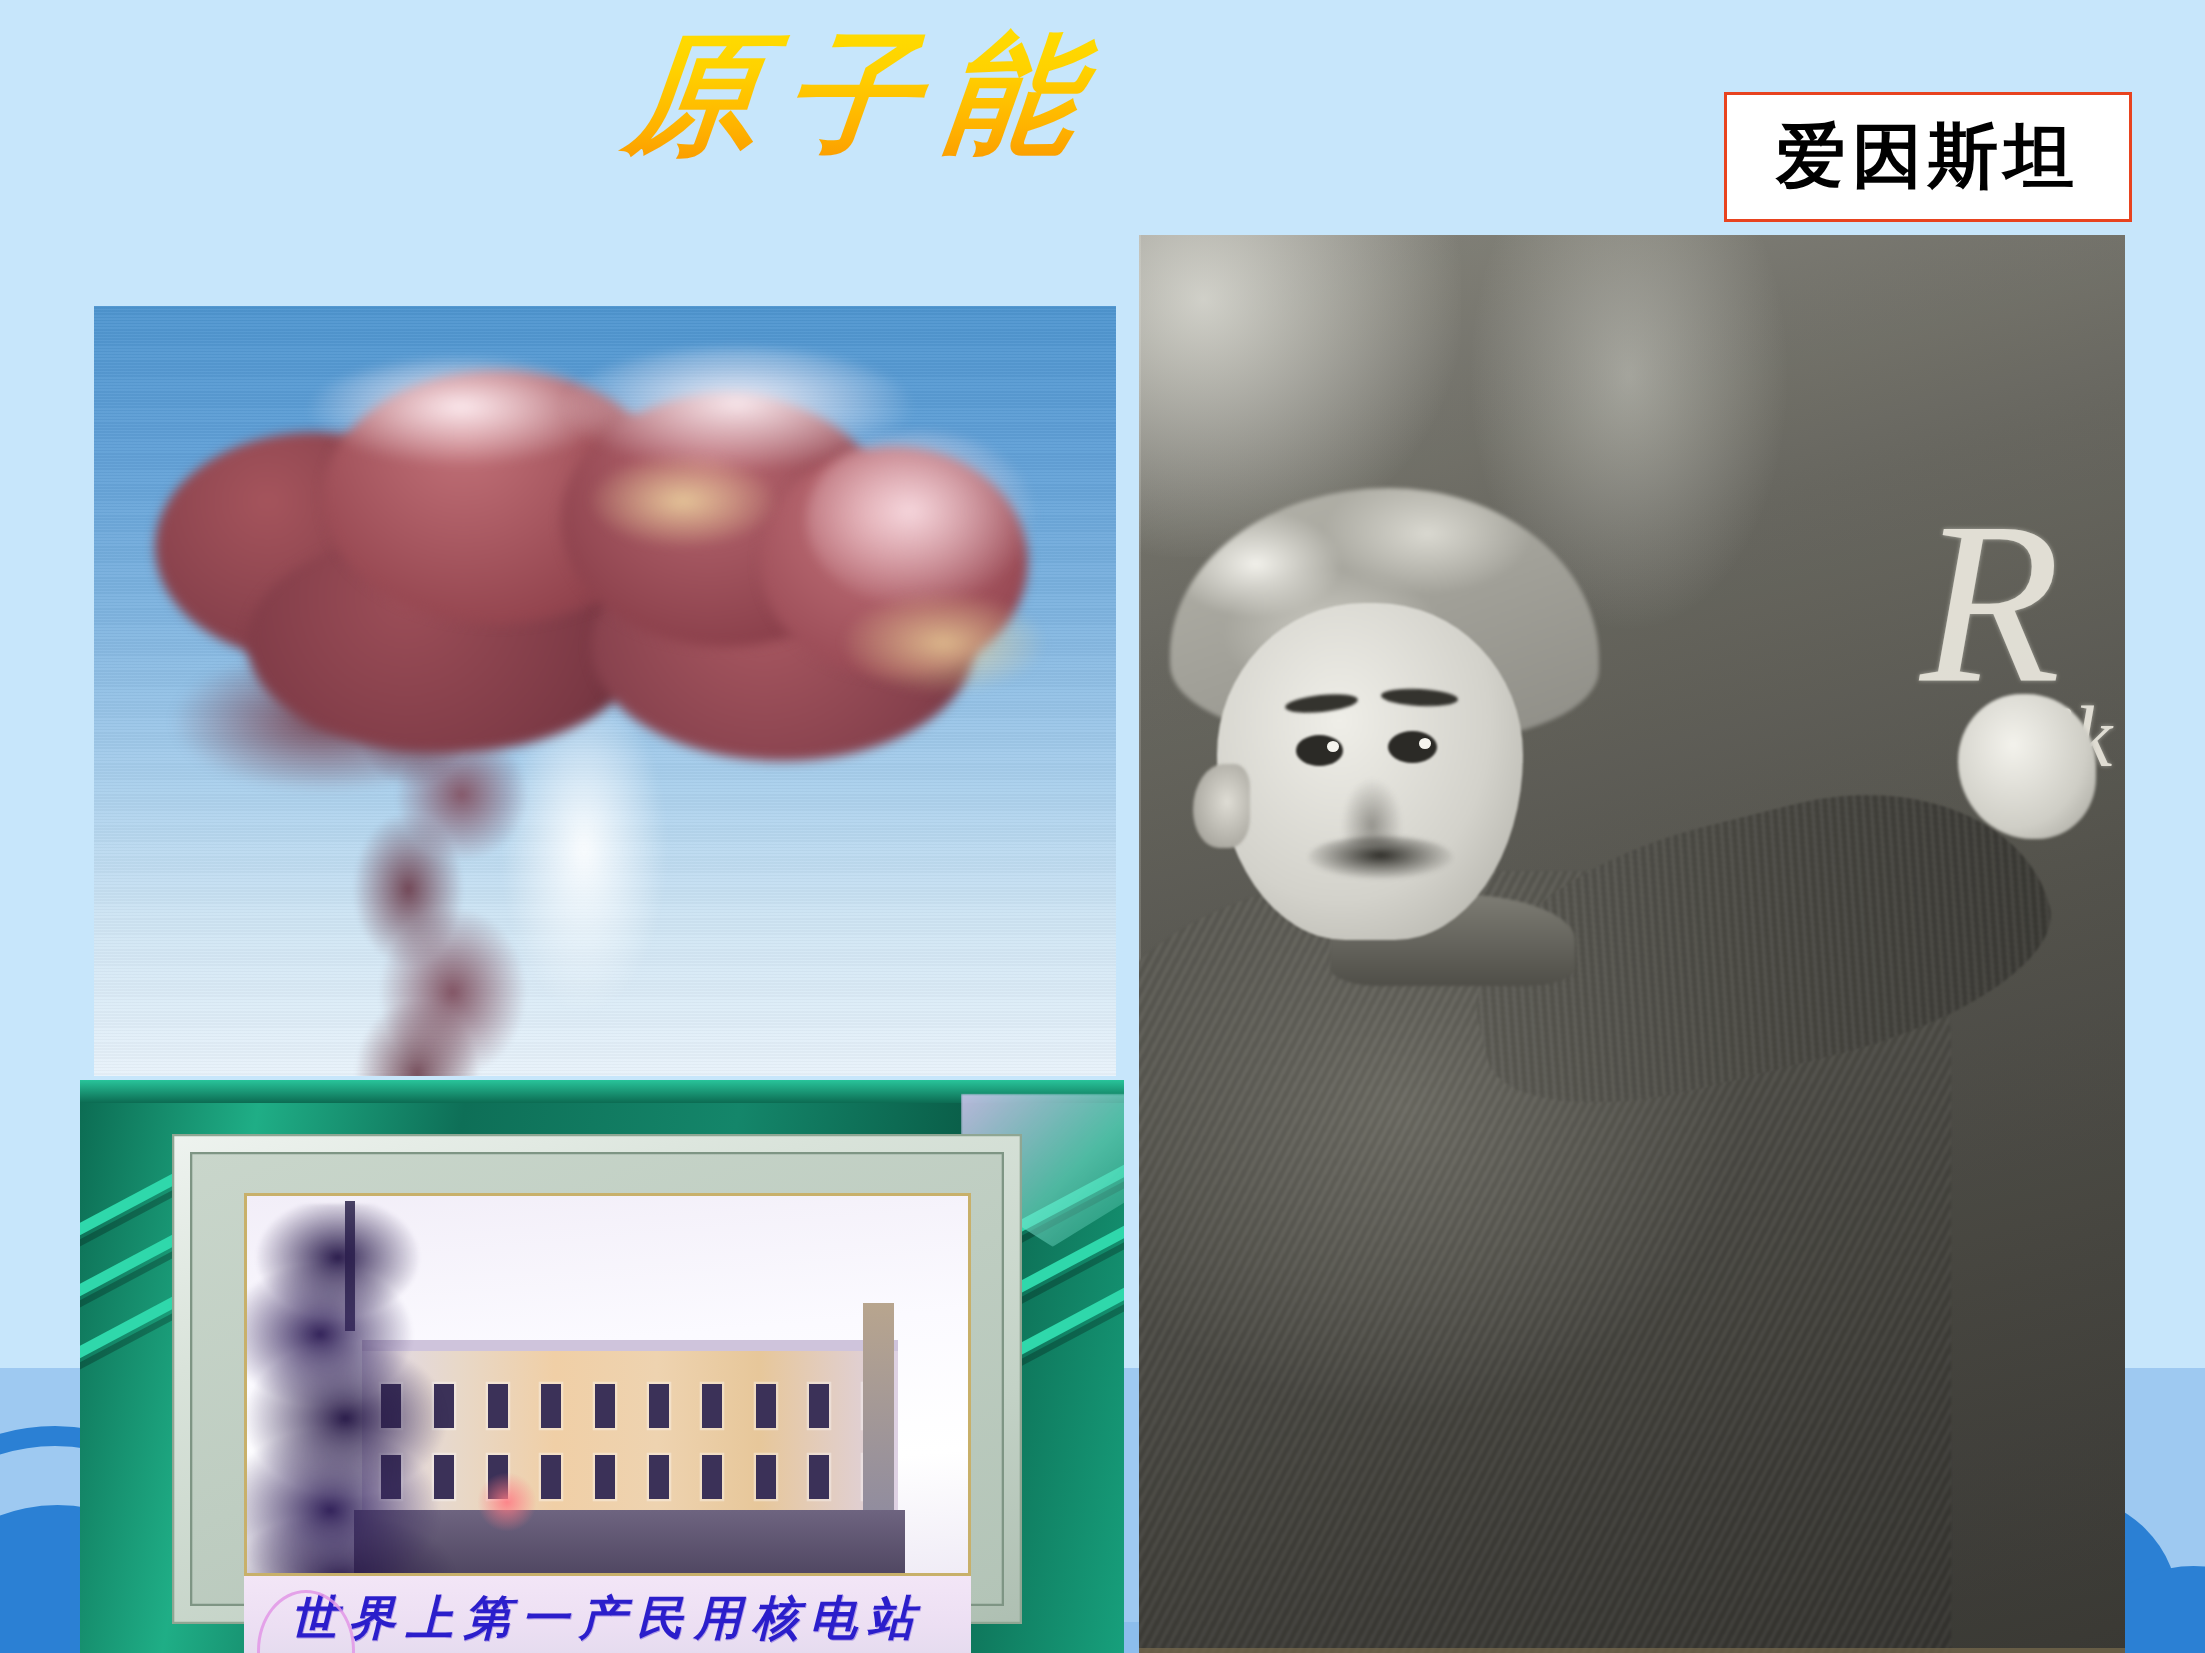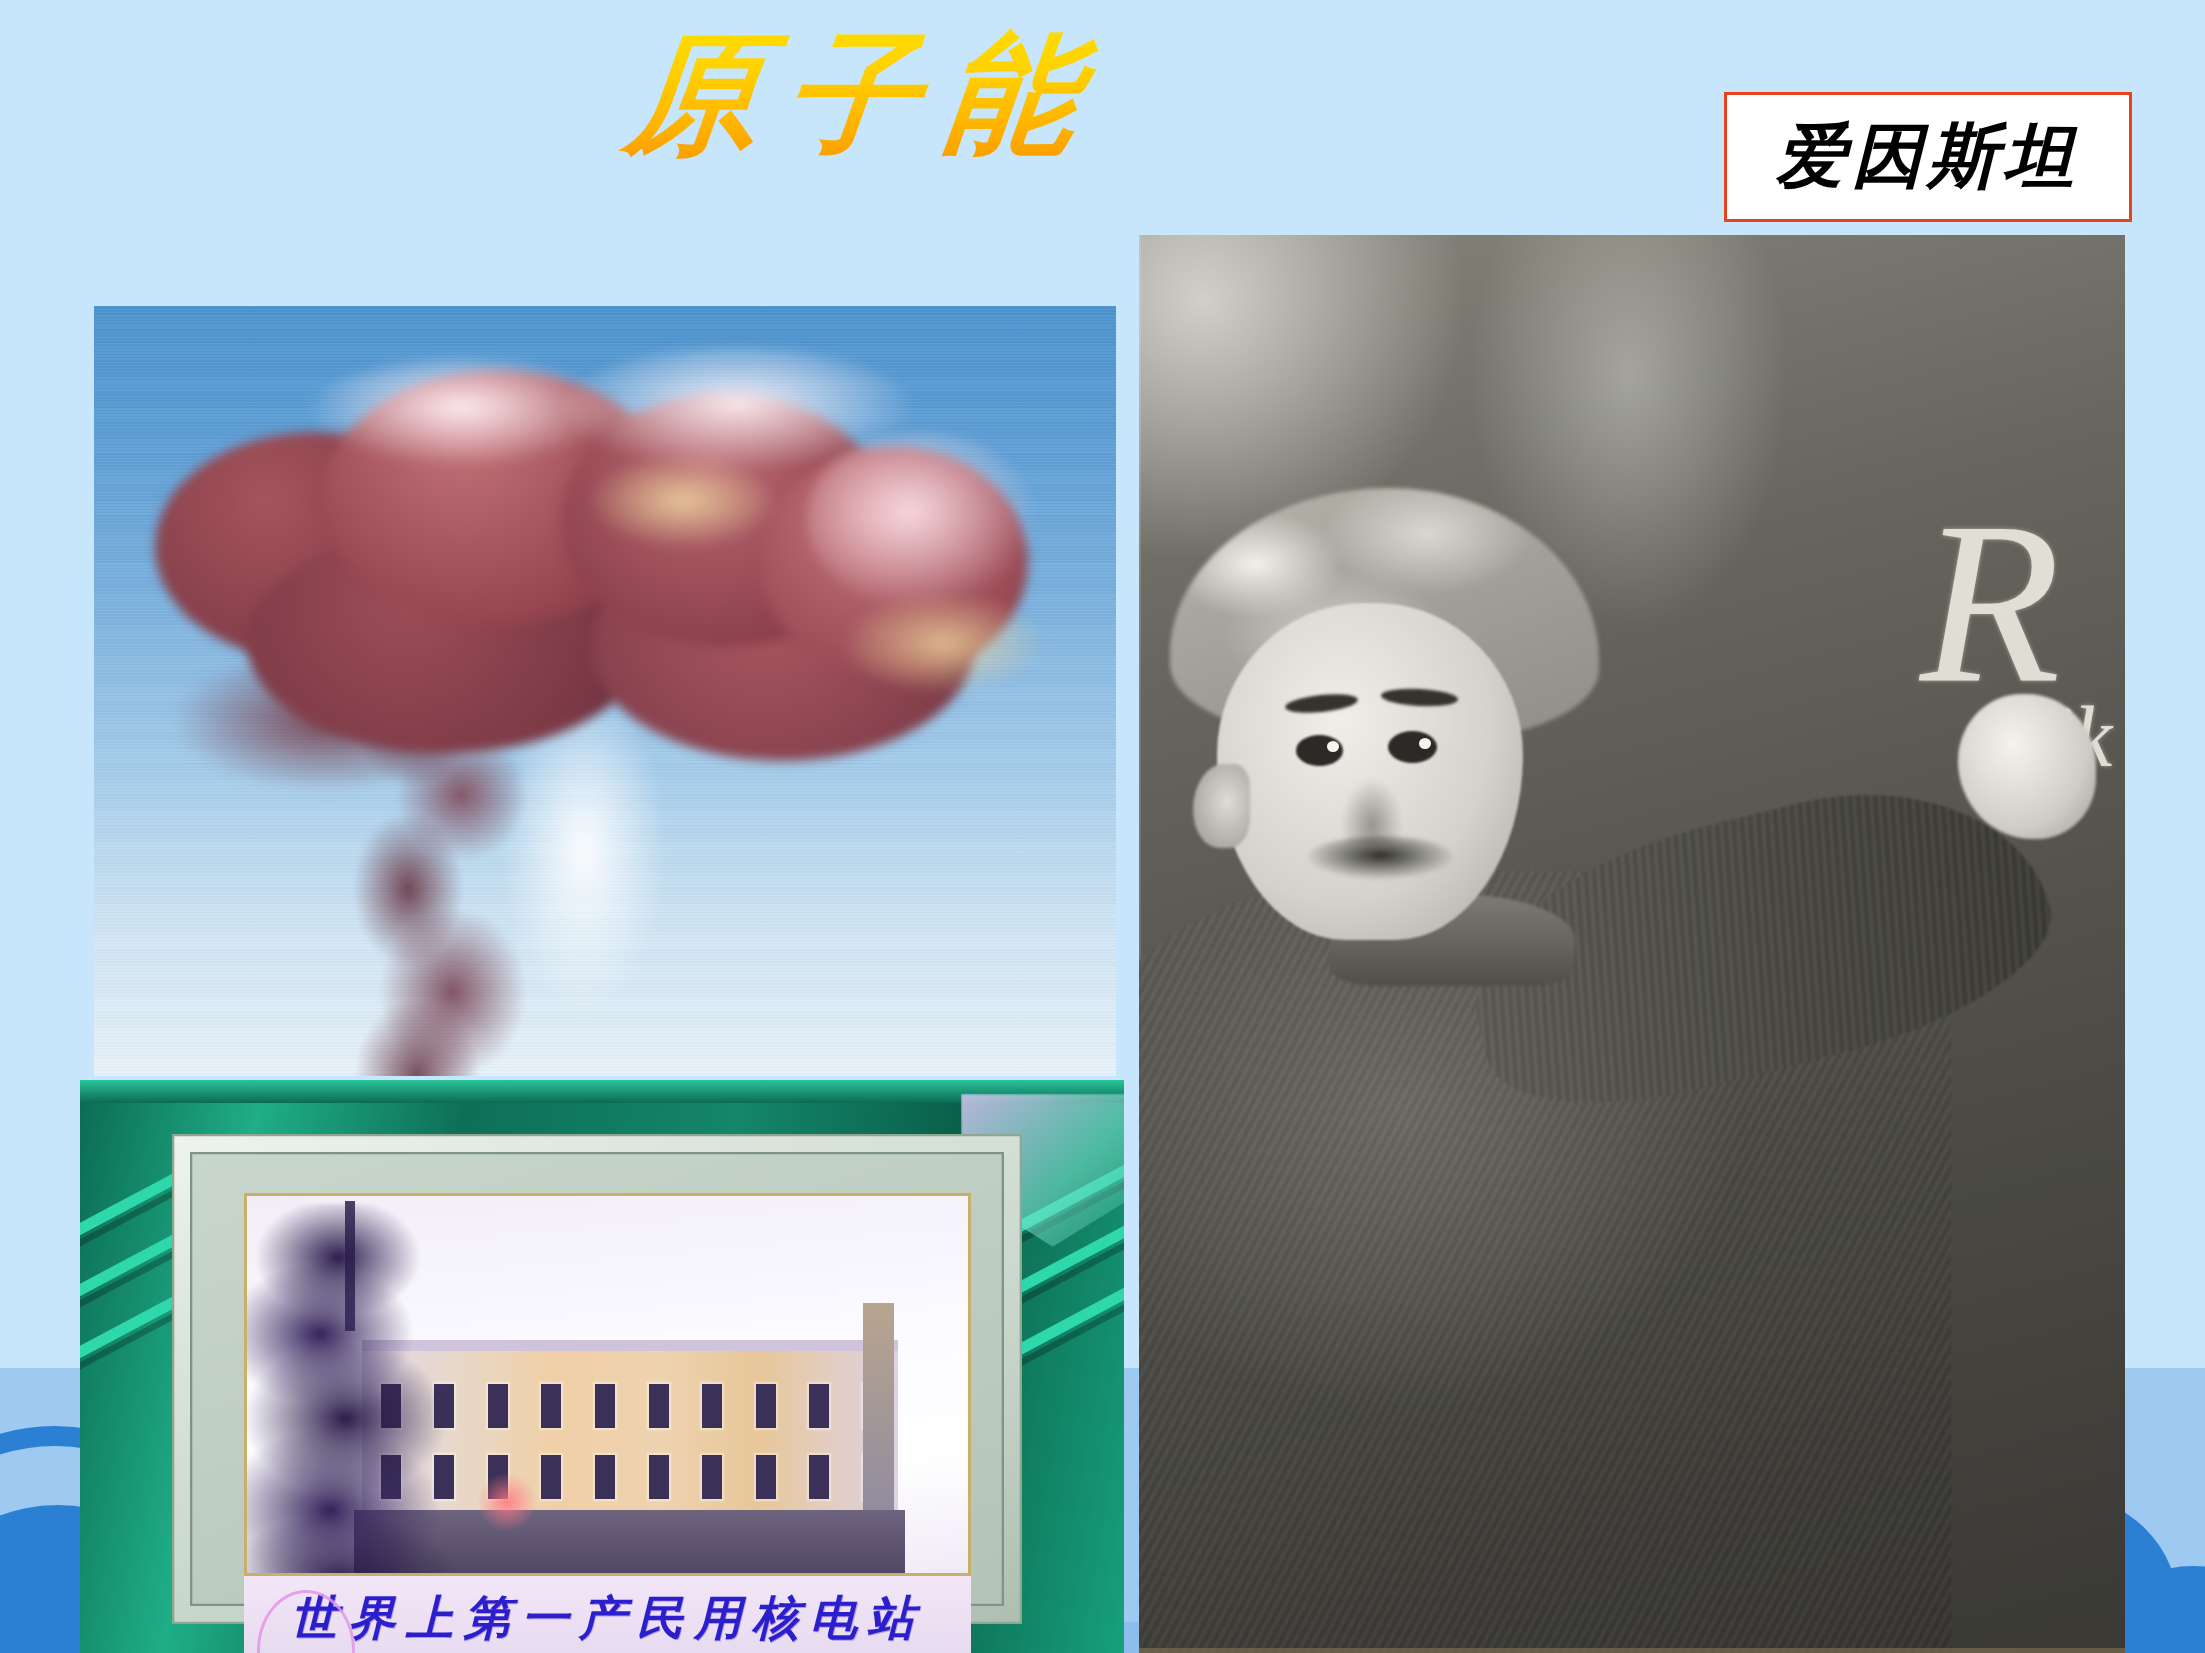--- a/index.html
+++ b/index.html
@@ -91,21 +91,20 @@
     left: 1724px;
     top: 92px;
     width: 408px;
     height: 130px;
     background: #ffffff;
     border: 3.8px solid #e8431f;
     box-sizing: border-box;
     display: flex;
     align-items: center;
     justify-content: center;
-    font-style: italic;
   }
   #name-box-label {
     font-family: "DejaVu Serif", "Liberation Serif", serif;
     font-size: 70px;
     font-weight: bold;
     letter-spacing: 6.1px;
     color: #000000;
     white-space: nowrap;
   }
 

